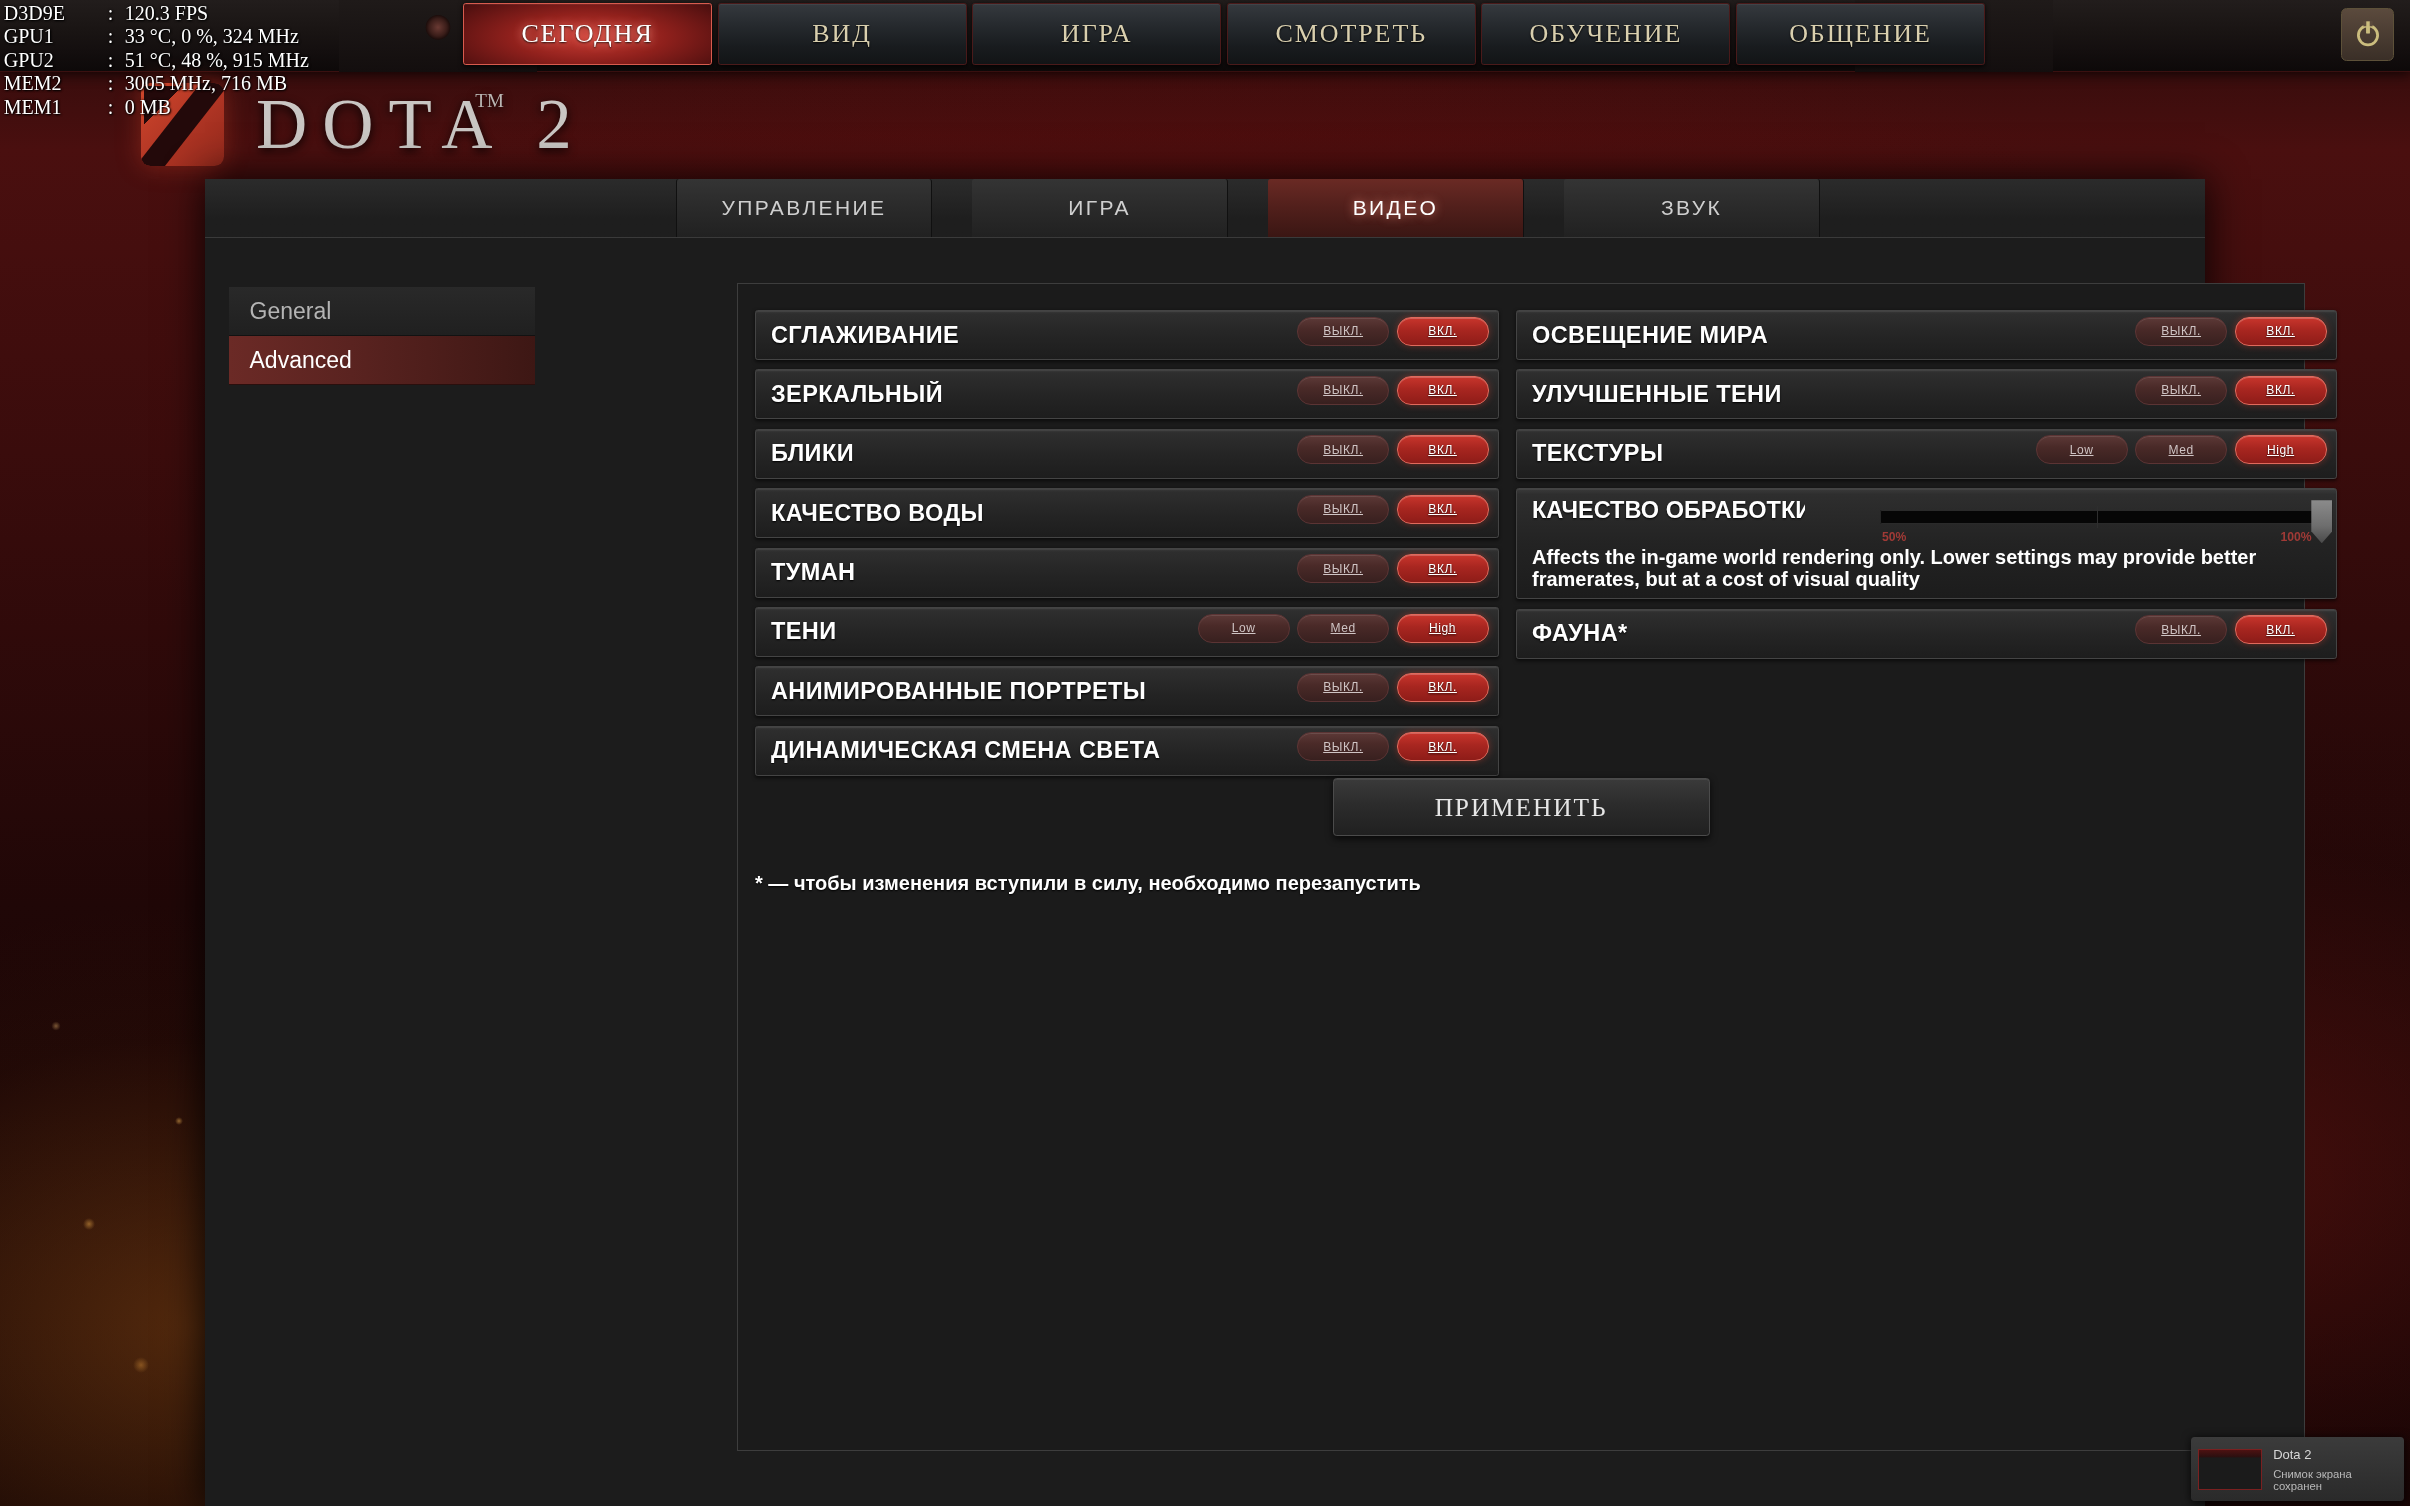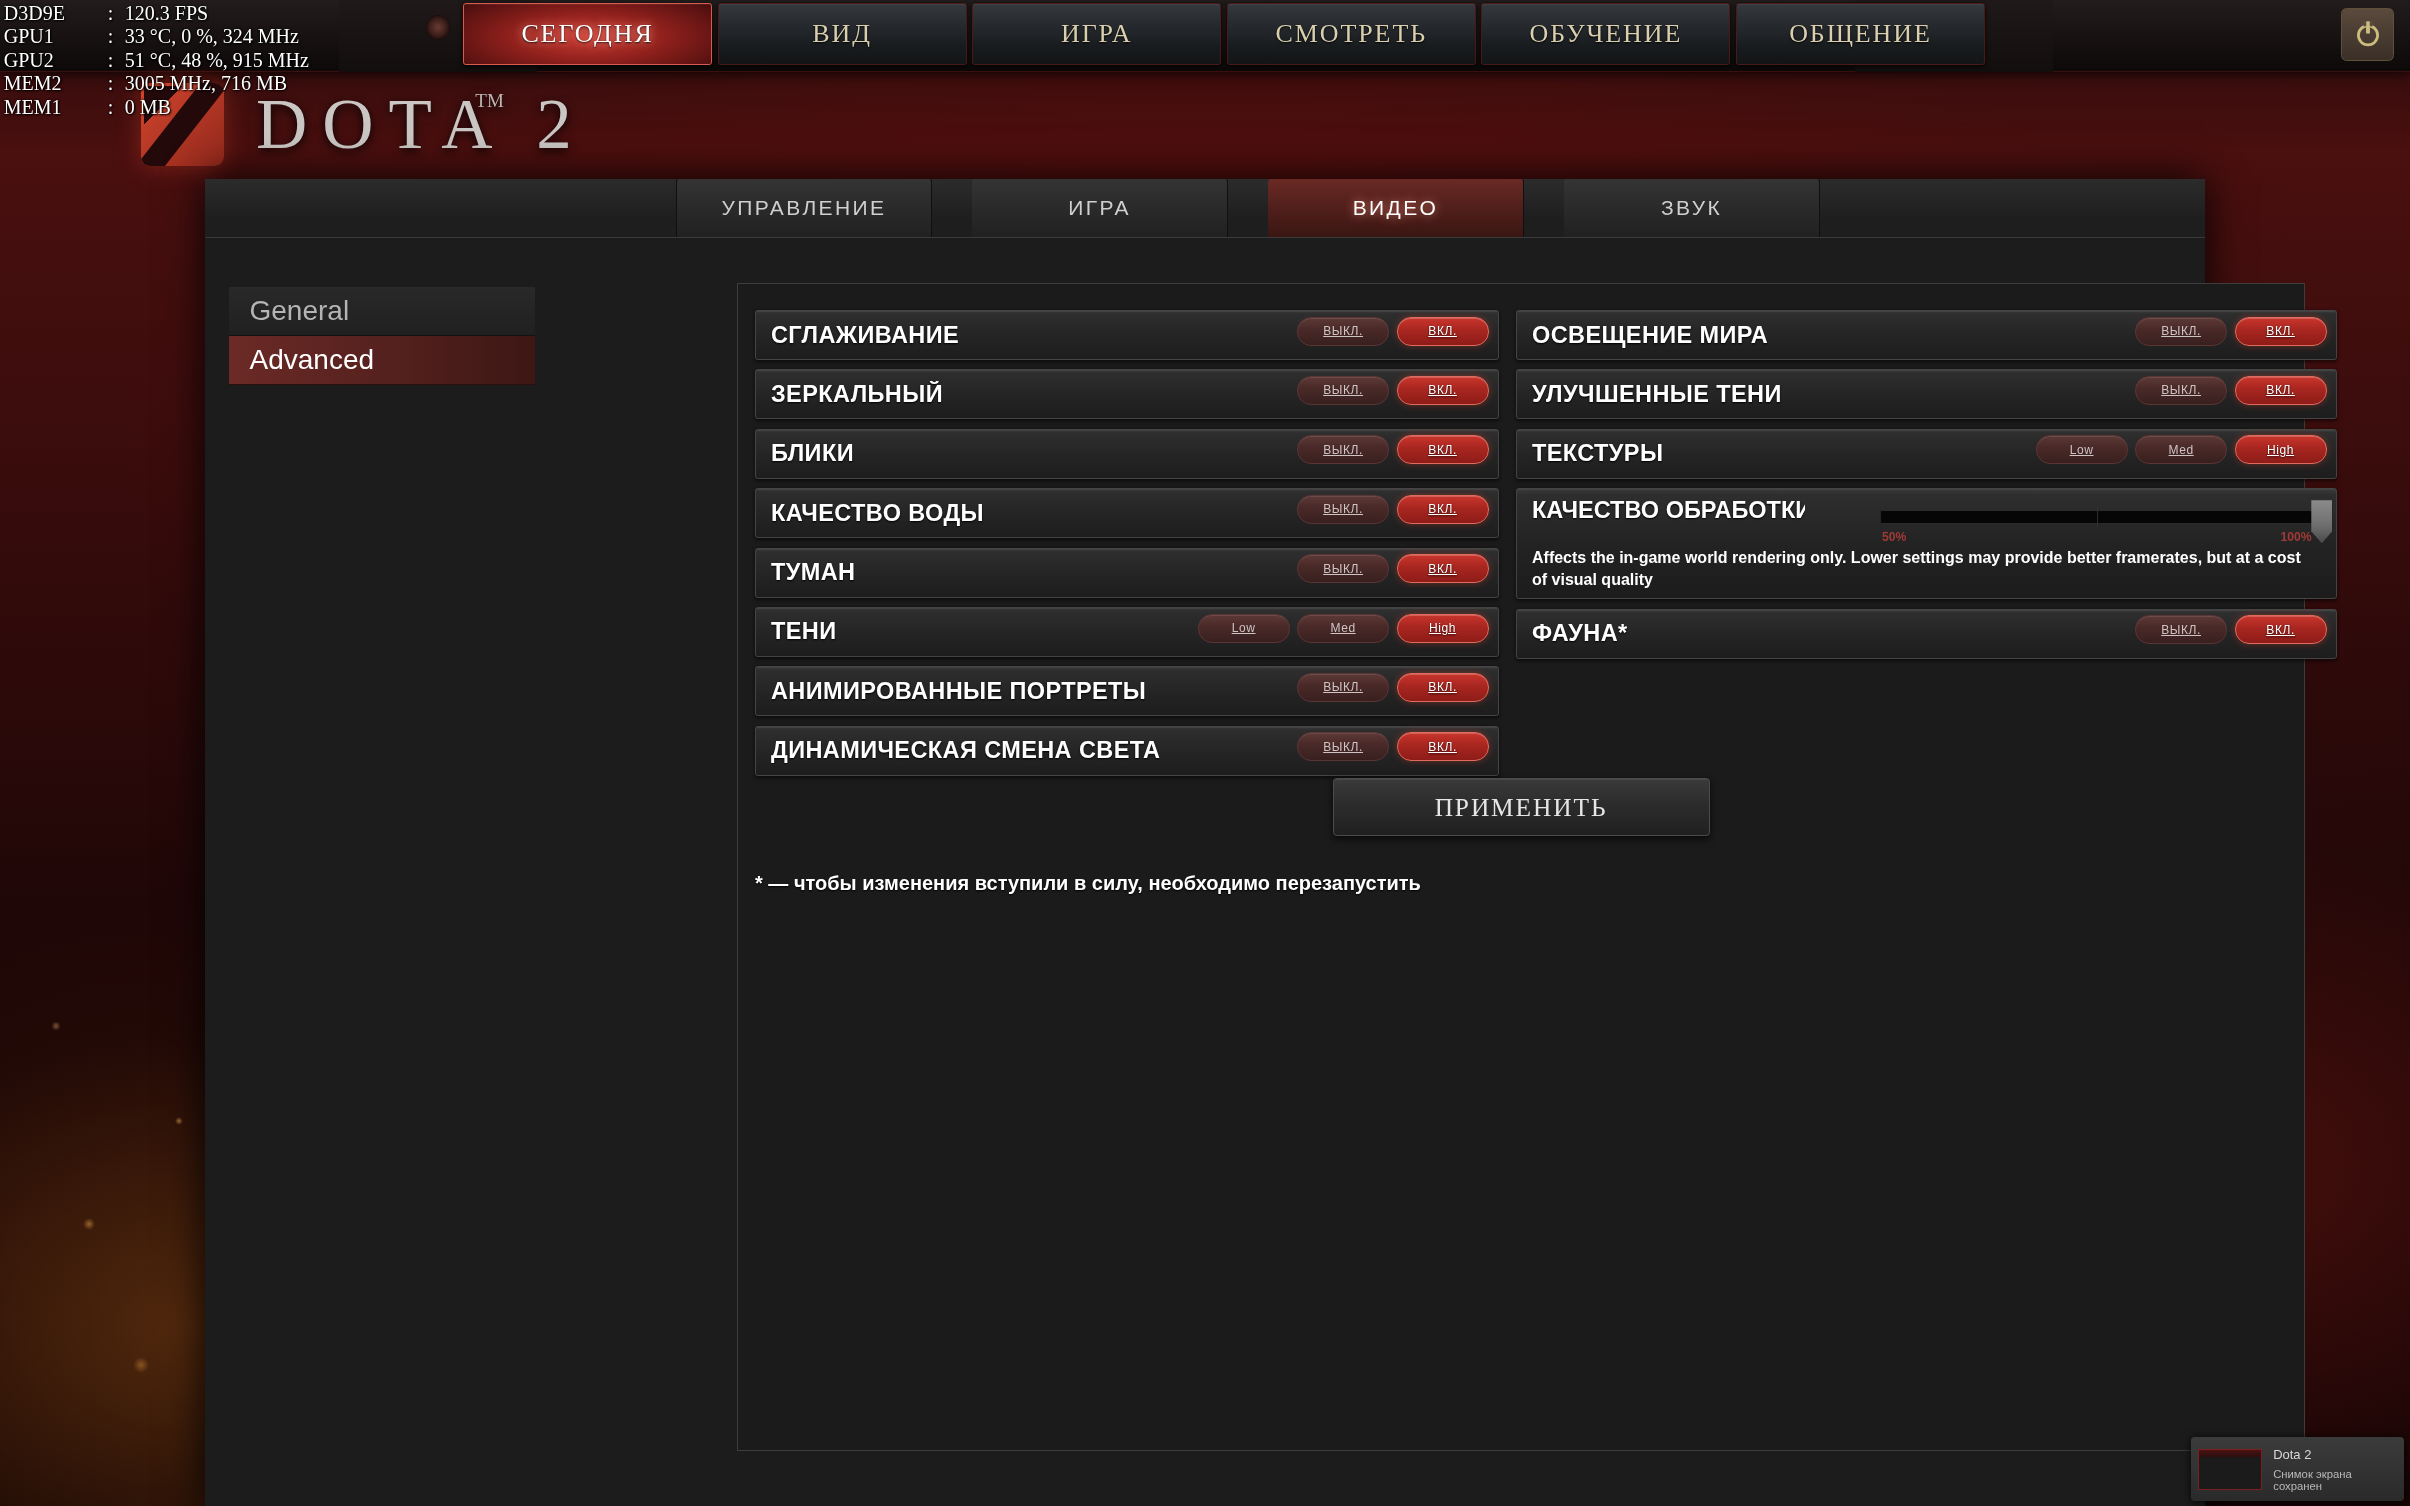--- a/index.html
+++ b/index.html
@@ -182,21 +182,21 @@
   #dlg-body {
     position: absolute; left: 0; top: 58px; right: 0; bottom: 0;
     background: #1c1c1c;
     border-top: 0.9px solid #3a3a3a;
   }
 
   
   #side-list { position: absolute; left: 23.5px; top: 49px; width: 306px; }
   .side-item {
     height: 49px; display:flex; align-items:center; padding-left: 21px;
-    color: #b4b4b4; font-size: 28px;
+    color: #b4b4b4; font-size: 23px;
     background: linear-gradient(to bottom,#292929,#202020);
     border-bottom: 1.9px solid #121212;
   }
   .side-item.active {
     background: linear-gradient(to right, #6b2a26 0%, #5a2320 40%, #3d1714 100%);
     color: #ffffff;
     border-bottom-color: #2a0f0d;
   }
 
   
@@ -271,21 +271,21 @@
   .slider-min { left: 1.9px; }
   .slider-max { right: 9.4px; }
   .slider-handle {
     position:absolute; right:-11.3px; top:-1.9px; width: 21px; height: 43px;
     background: linear-gradient(to bottom,#8b8b8b 0%, #6e6e6e 60%, #4a4a4a 100%);
     clip-path: polygon(0 0, 100% 0, 100% 72%, 50% 100%, 0 72%);
     box-shadow: 0 0.9px 3.8px rgba(0,0,0,.8);
   }
   .slider-desc {
     position:absolute; left: 15px; top: 58px; right: 28px;
-    color:#ffffff; font-size: 16px; font-weight: bold; line-height: 21.7px;
+    color:#ffffff; font-size: 20px; font-weight: bold; line-height: 21.7px;
   }
 
   
   #apply-wrap { position:absolute; left: 0; right: 0; top: 494px; display:flex; justify-content:center;text-align:center; }
   #apply-btn {
     width: 377px; height: 58px;
     display:flex; align-items:center; justify-content:center;
     background: linear-gradient(to bottom, #3a3a3a 0%, #2c2c2c 45%, #202020 100%);
     border: 1.9px solid #4b4b4b;
     border-radius: 3.8px;

